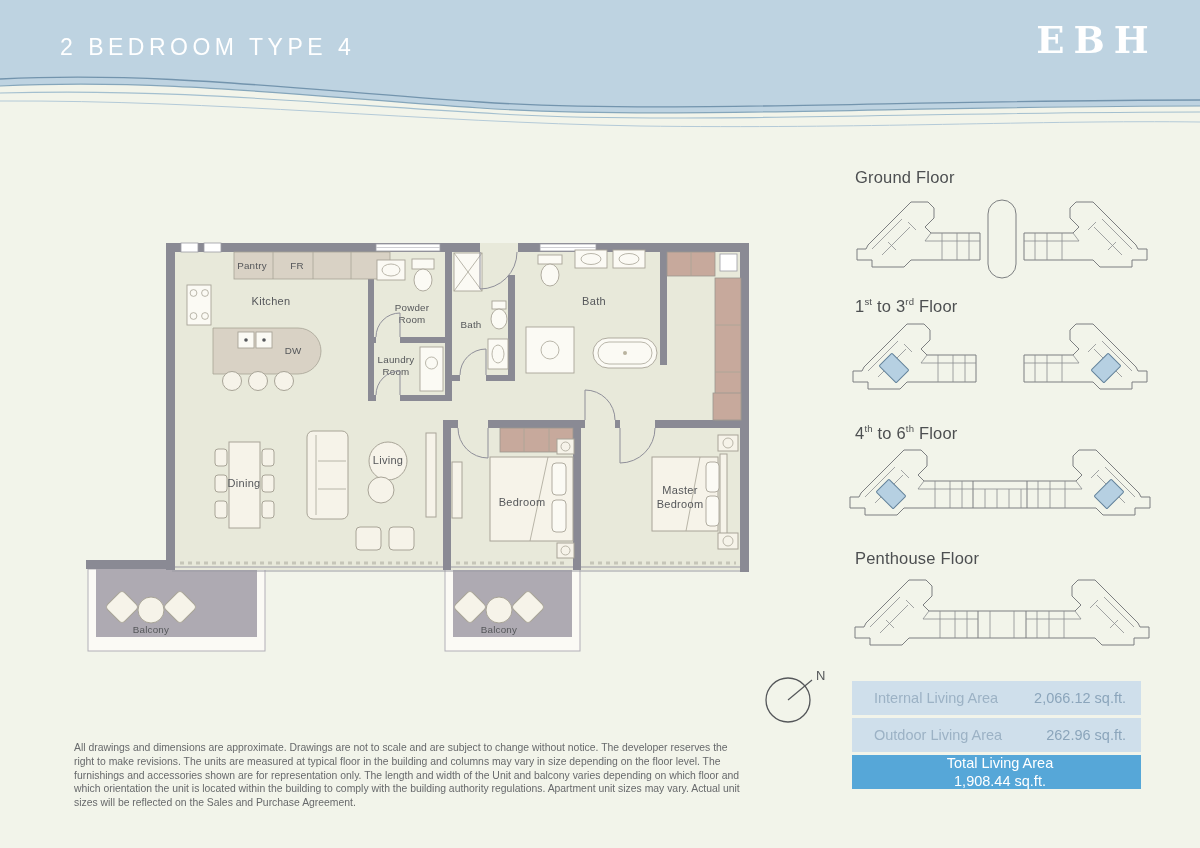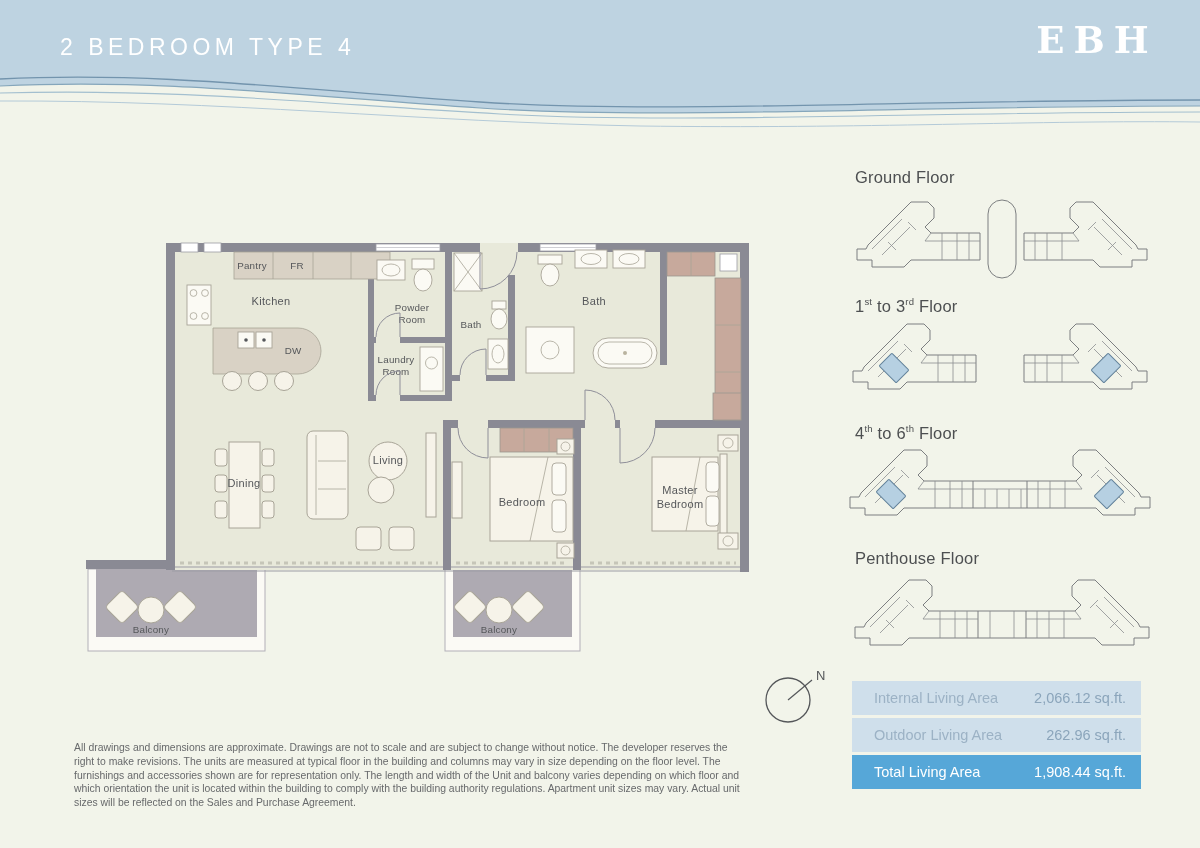--- a/index.html
+++ b/index.html
@@ -19,21 +19,21 @@
   .kp-svg{position:absolute;display:block;}
   .kp{fill:none;stroke:#7d7f81;stroke-width:1;}
   .kpl{fill:none;stroke:#8c8e90;stroke-width:.8;}
   .unit{fill:#b6d0e2;stroke:#64839b;stroke-width:1;}
   
   .area-row{position:absolute;left:852px;width:289px;height:34px;background:#cfdfeb;
             display:flex;align-items:center;justify-content:space-between;
             padding:0 15px 0 22px;box-sizing:border-box;font-size:14.5px;}
   .area-row .lbl{color:#9cb2c5;}
   .area-row .val{color:#8ba5bb;}
-  .area-row.highlight{background:#56a7d8;}
+  .area-row.highlight{background:#56a7d8;flex-direction:column;}
   .area-row.highlight .lbl,.area-row.highlight .val{color:#ffffff;}
   
   .disclaimer{position:absolute;left:62px;top:741px;width:676px;font-size:10.4px;
               line-height:1.33;color:#67696b;margin-left:12px;}
   .fp-svg{position:absolute;left:60px;top:235px;width:700px;height:430px;display:block;}
   .compass-svg{position:absolute;left:750px;top:662px;width:90px;height:80px;display:block;}
   
   .wall{fill:#8a8a94;}
   .gap{fill:#e8e9da;}
   .furn{fill:#f6f3e9;stroke:#a8a497;stroke-width:1;}

